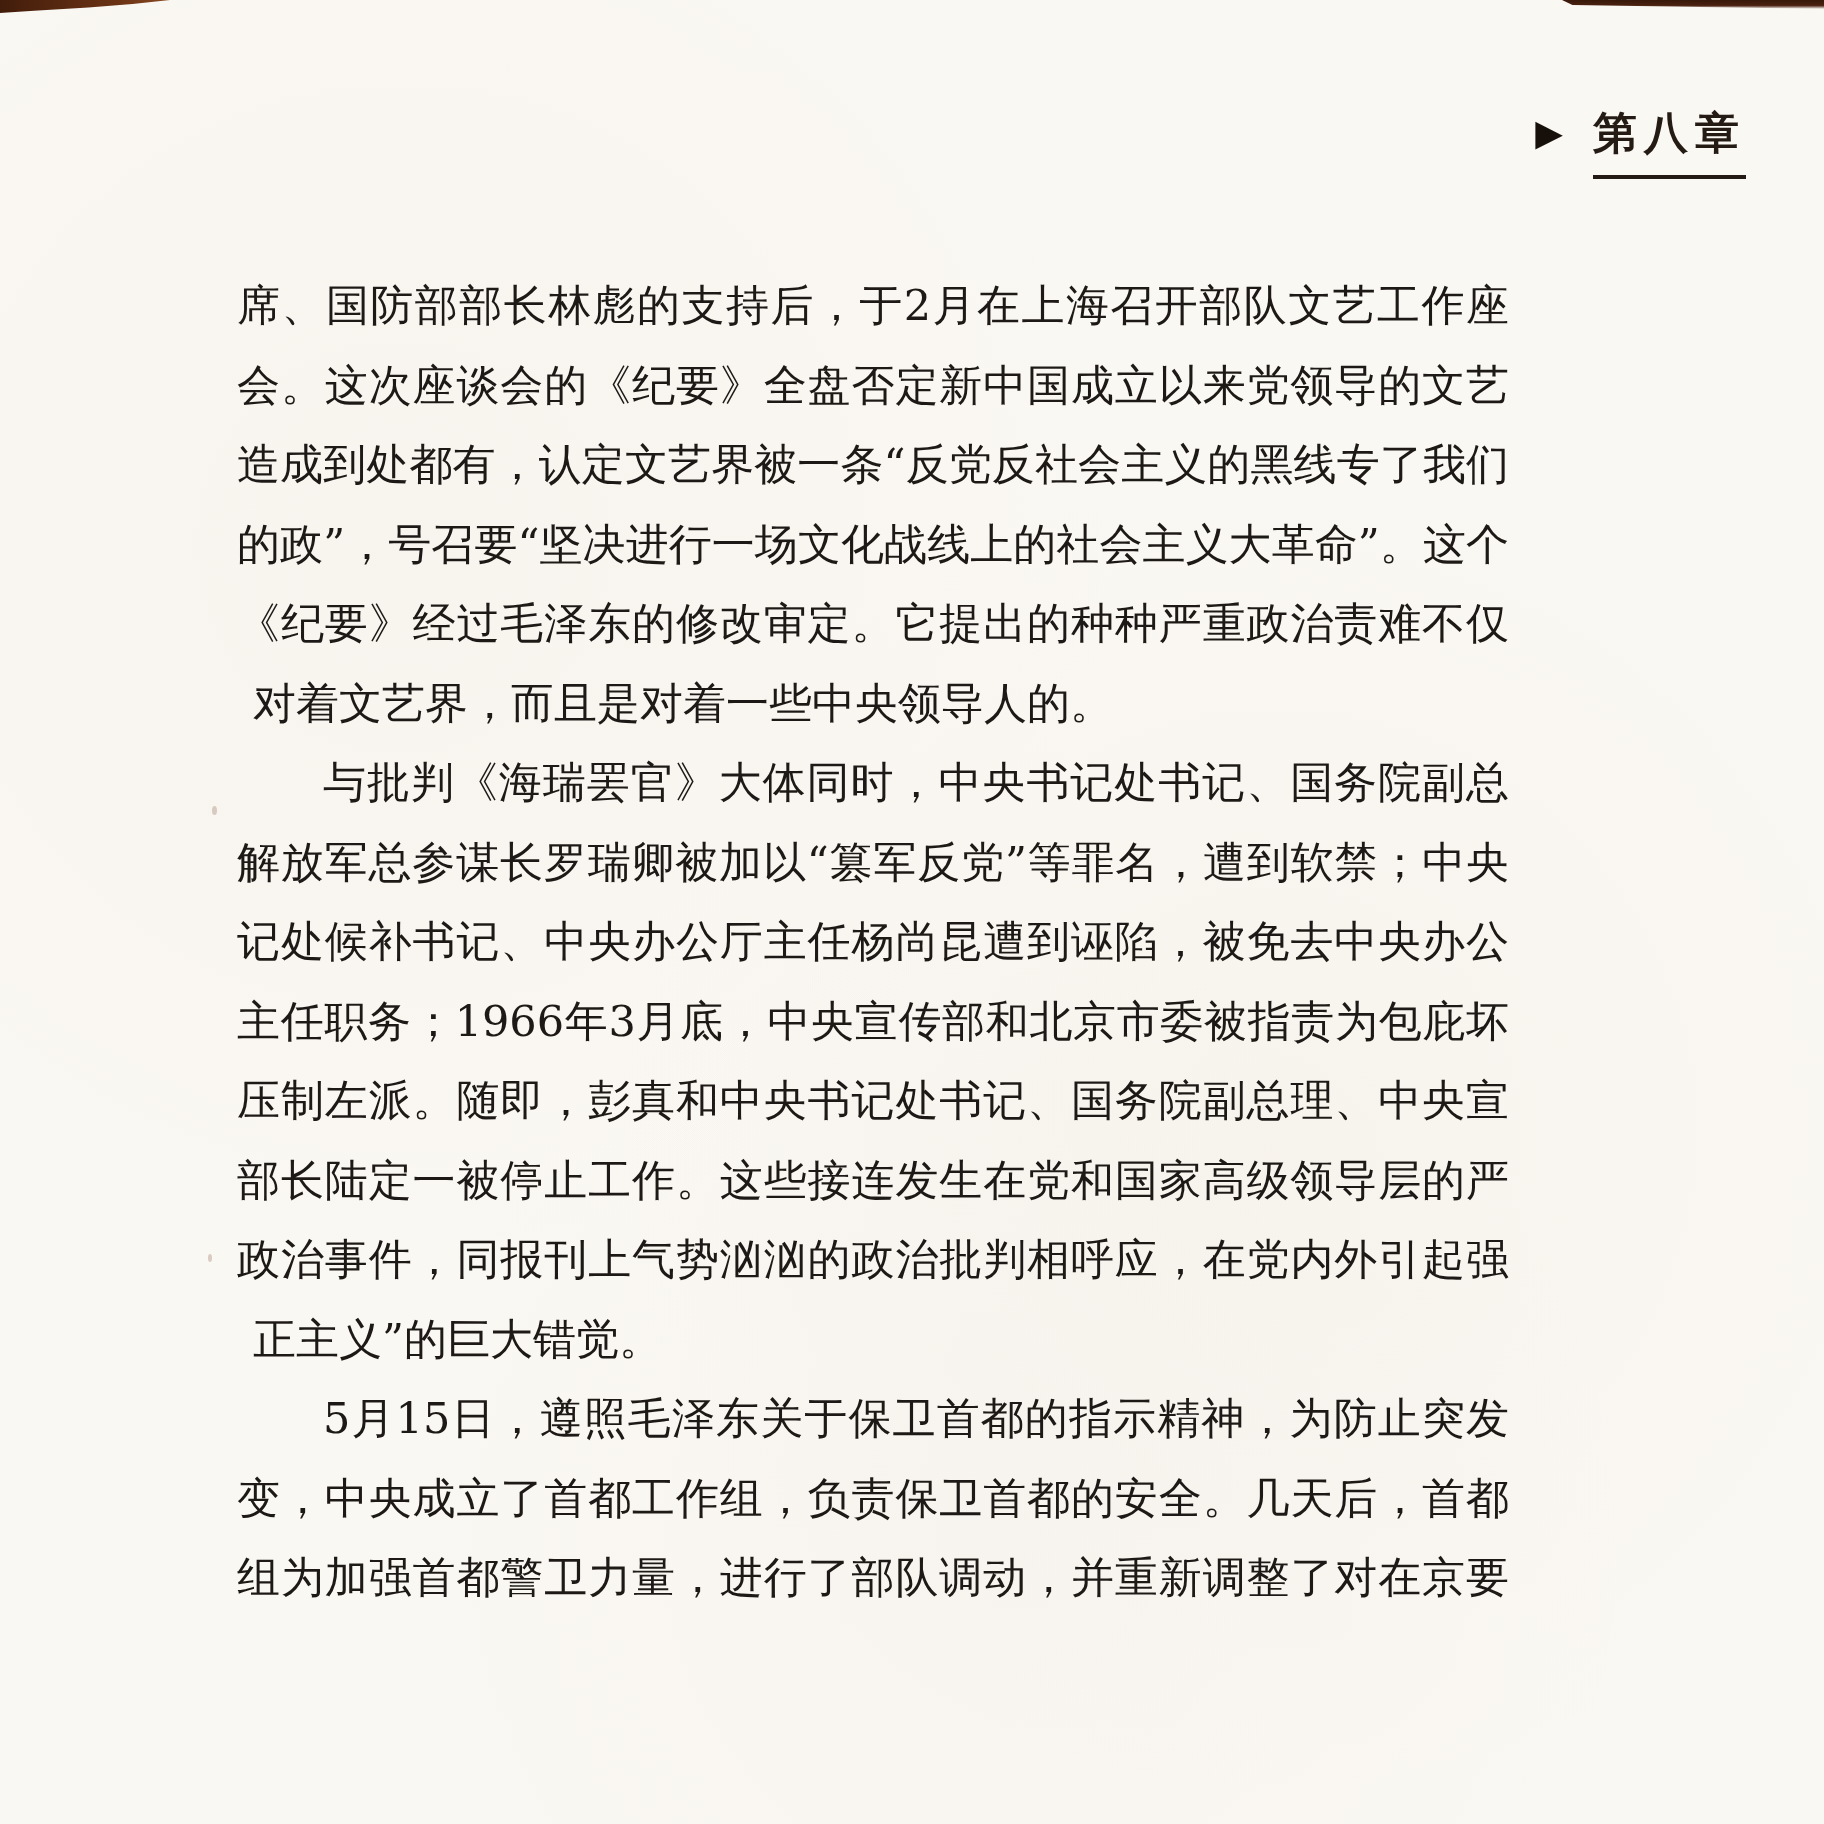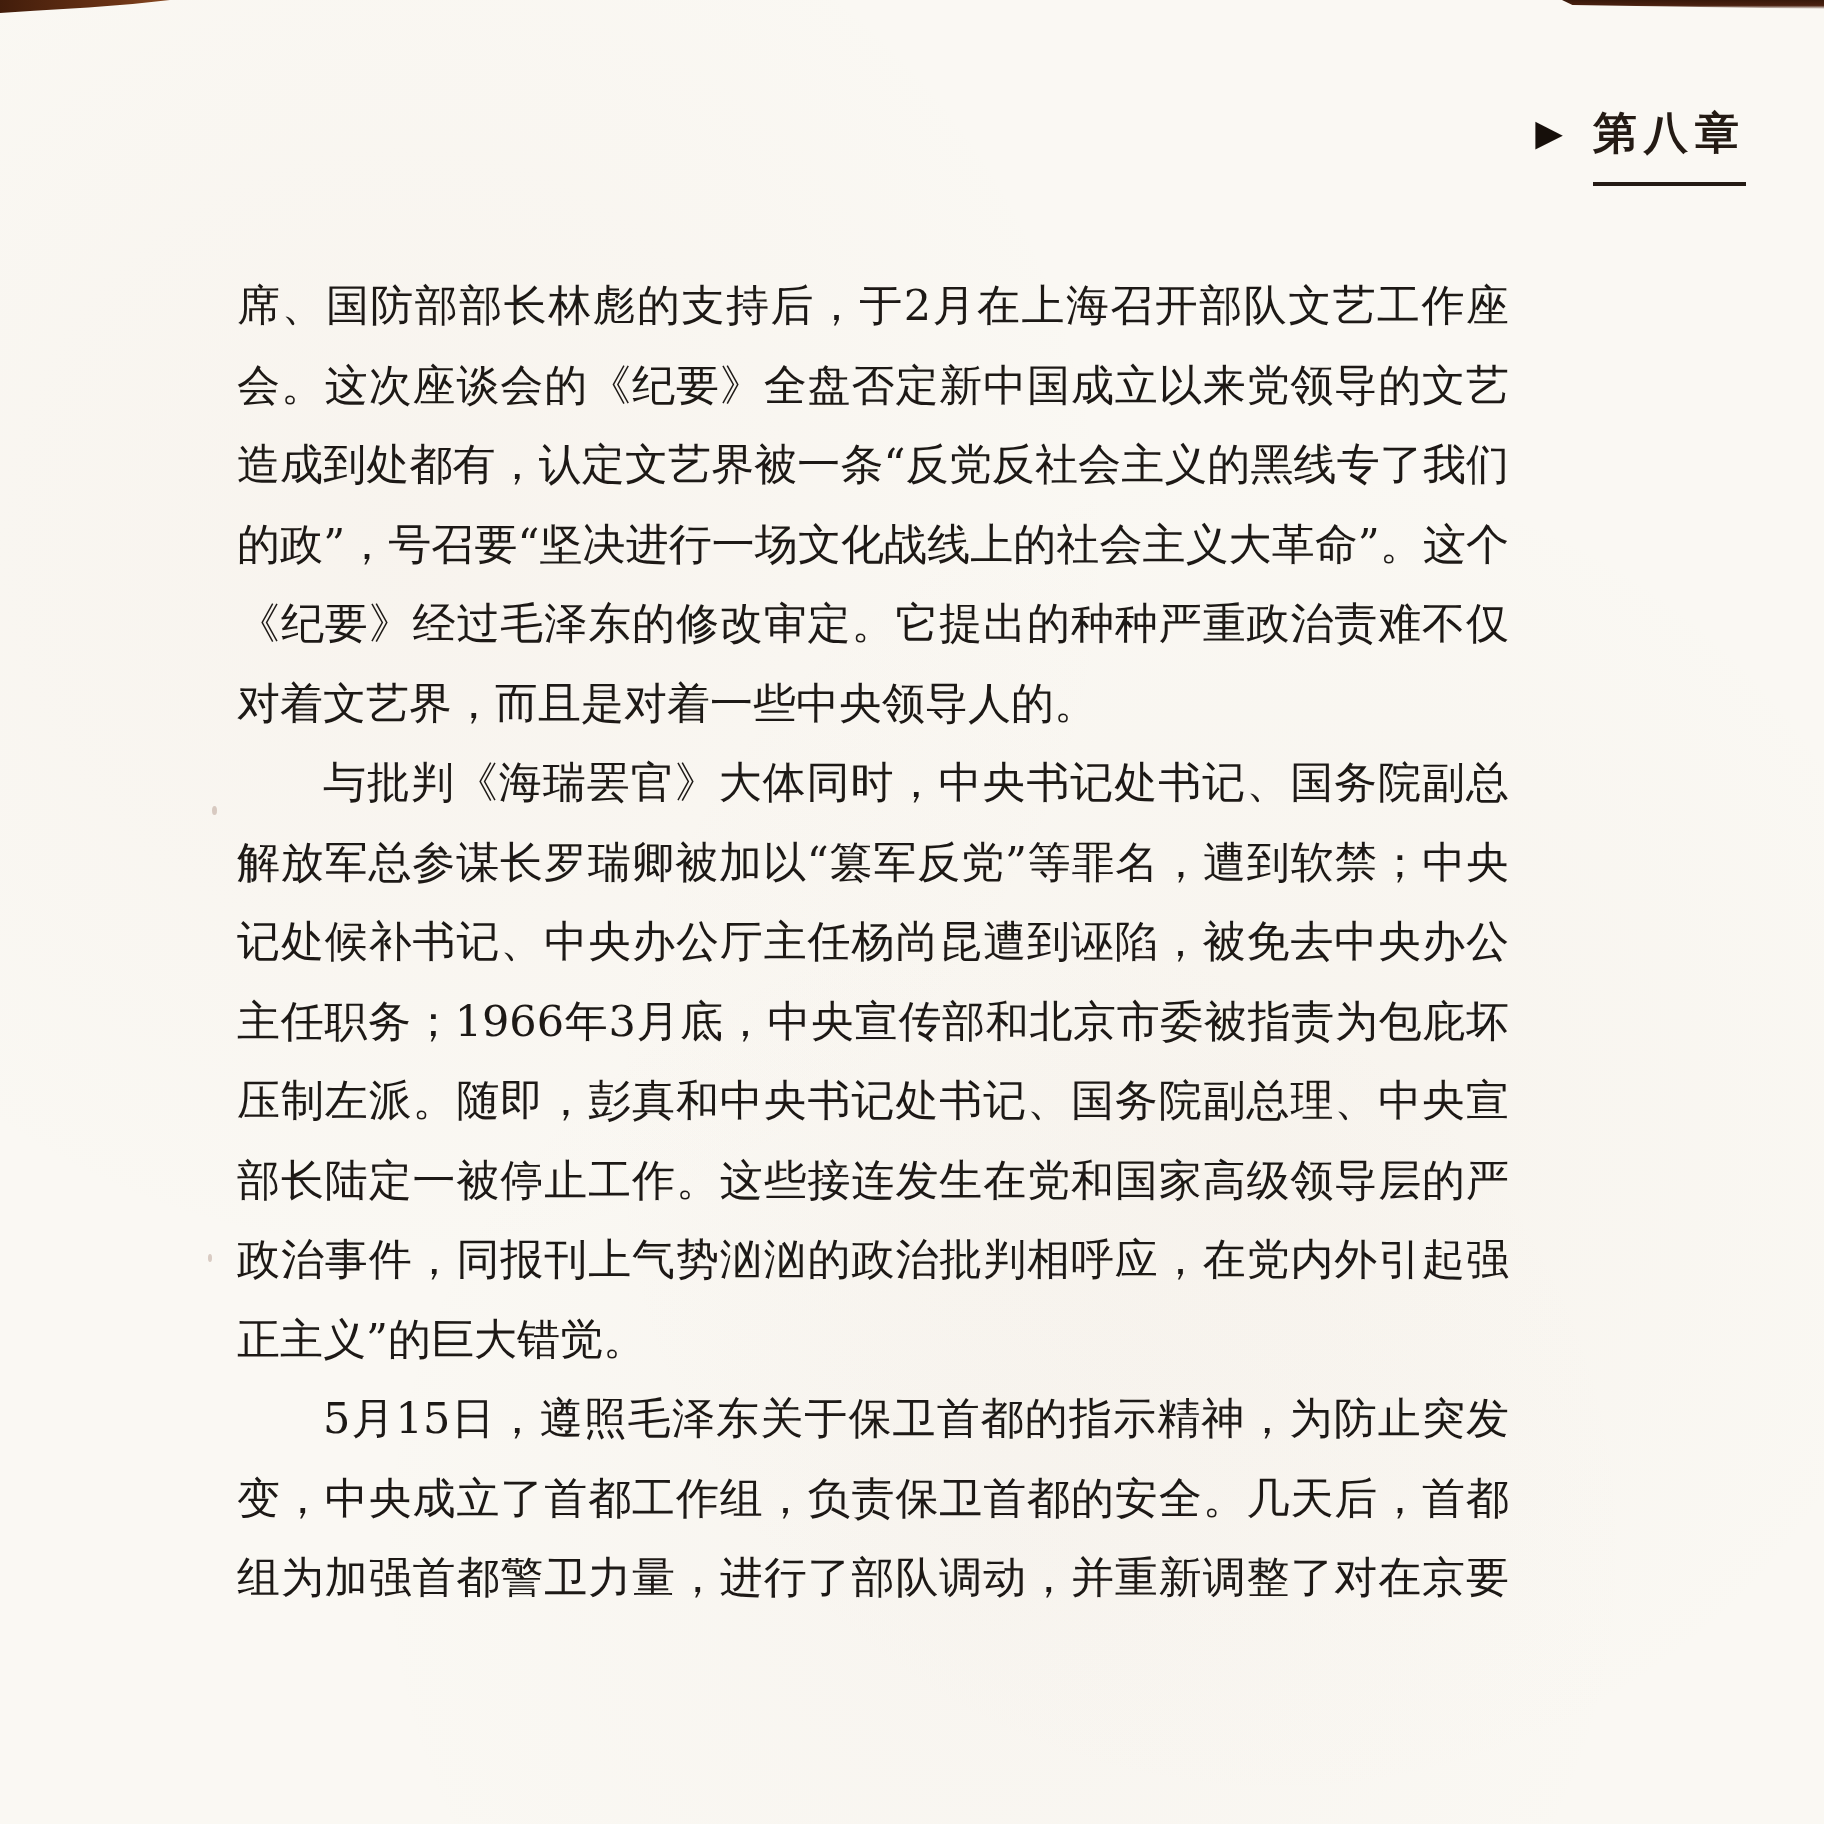--- a/index.html
+++ b/index.html
@@ -37,21 +37,21 @@
     position: absolute; top: 106px; right: 78px;
     display: flex; align-items: flex-start; gap: 30px;
     color: #201812;
   }
   .arrow {
     font-size: 36px; line-height: 54px; color: #160f0a;
   }
   .chapter {
     font-size: 44px; line-height: 54px; font-weight: bold;
     letter-spacing: 7px; color: #241b14;
-    padding-bottom: 22px;
+    padding-bottom: 15px;
     border-bottom: 4px solid #241b14;
   }
   .subtitle {
     position: absolute; top: 186px; right: 78px;
     font-size: 30px; line-height: 40px; font-weight: bold;
     letter-spacing: 1px; color: #2e241c;
     white-space: nowrap;
   }
 
   
@@ -62,21 +62,21 @@
   }
   .para { margin: 0; }
   .ln {
     text-align: justify;
     text-align-last: justify;
     white-space: normal;
     overflow: hidden;
     height: 79.5px;
   }
   .ln.indent { text-indent: 2em; }
-  .ln.last { text-align-last: left; }
+  .ln.last { text-align-last: left; margin-left: 16px; }
 </style>
 </head>
 <body>
 
 <div class="page">
 
   <div class="edge-top-left"></div>
   <div class="edge-top-right"></div>
   <div class="speck s1"></div>
   <div class="speck s2"></div>

